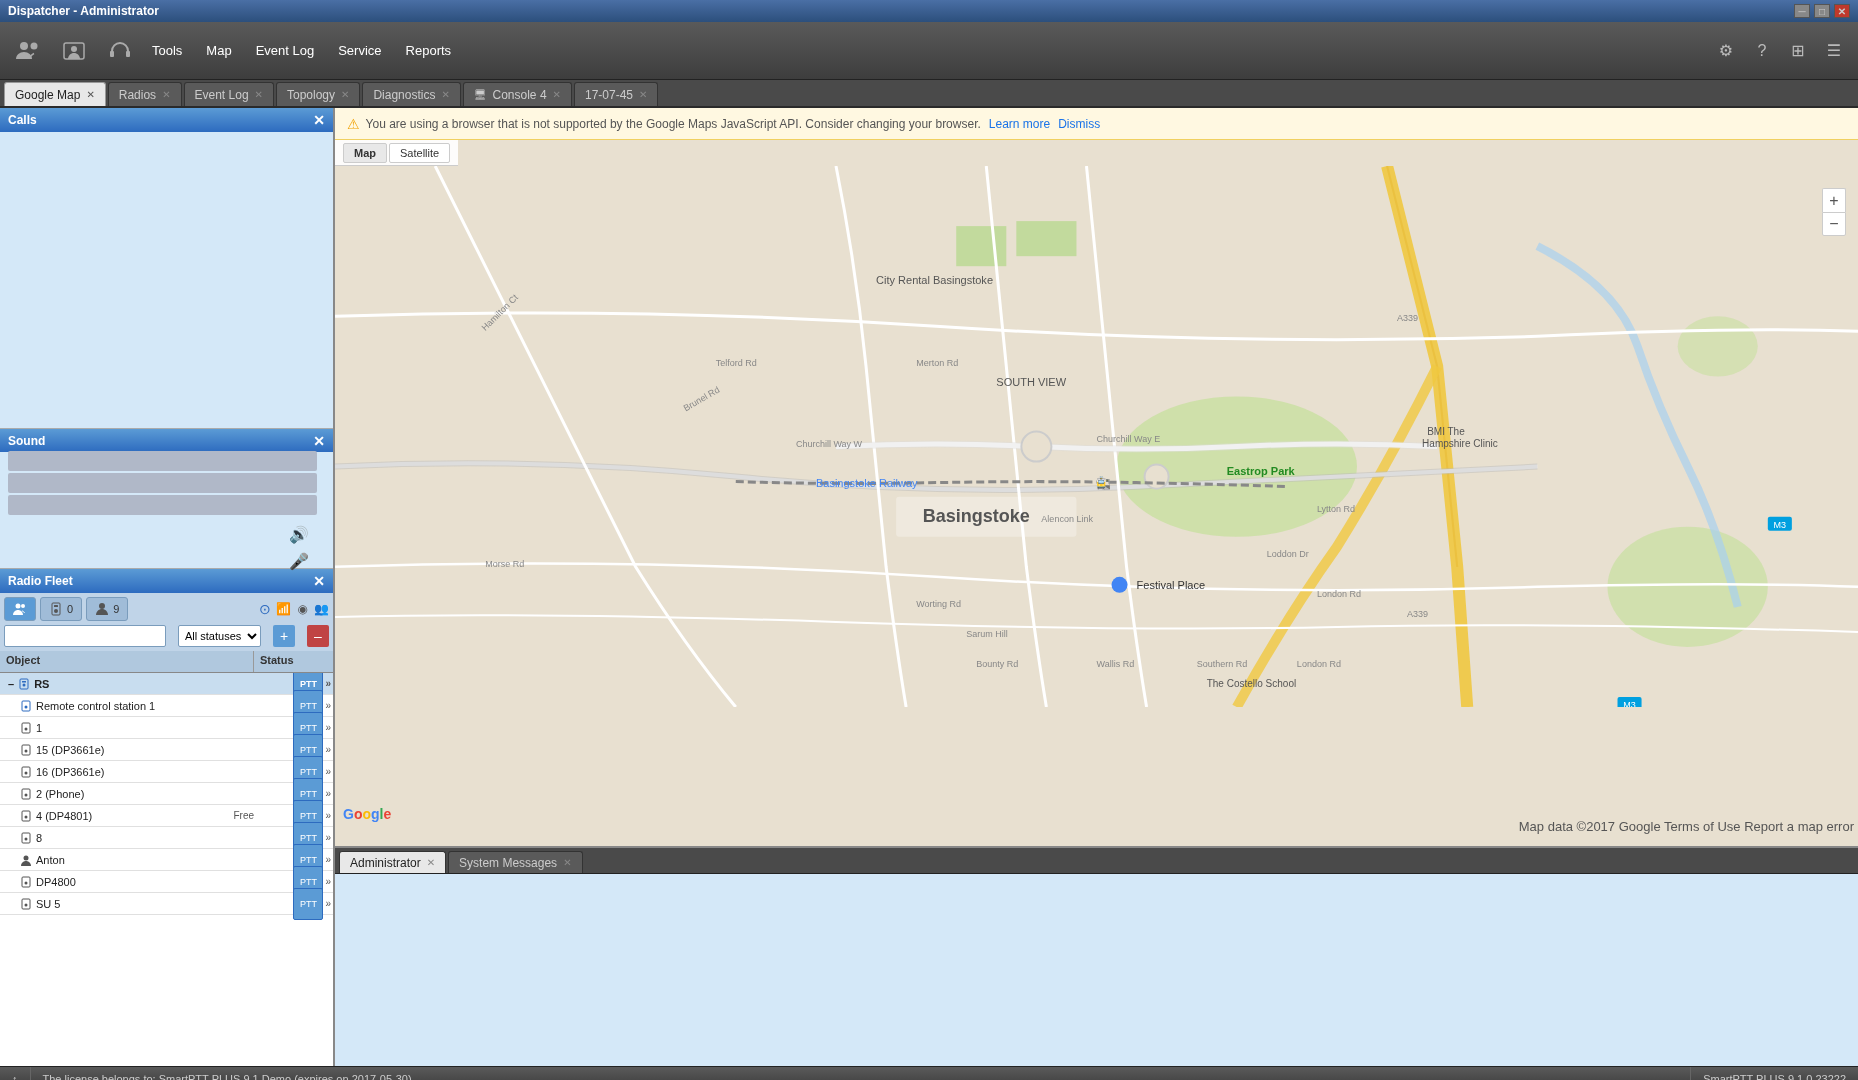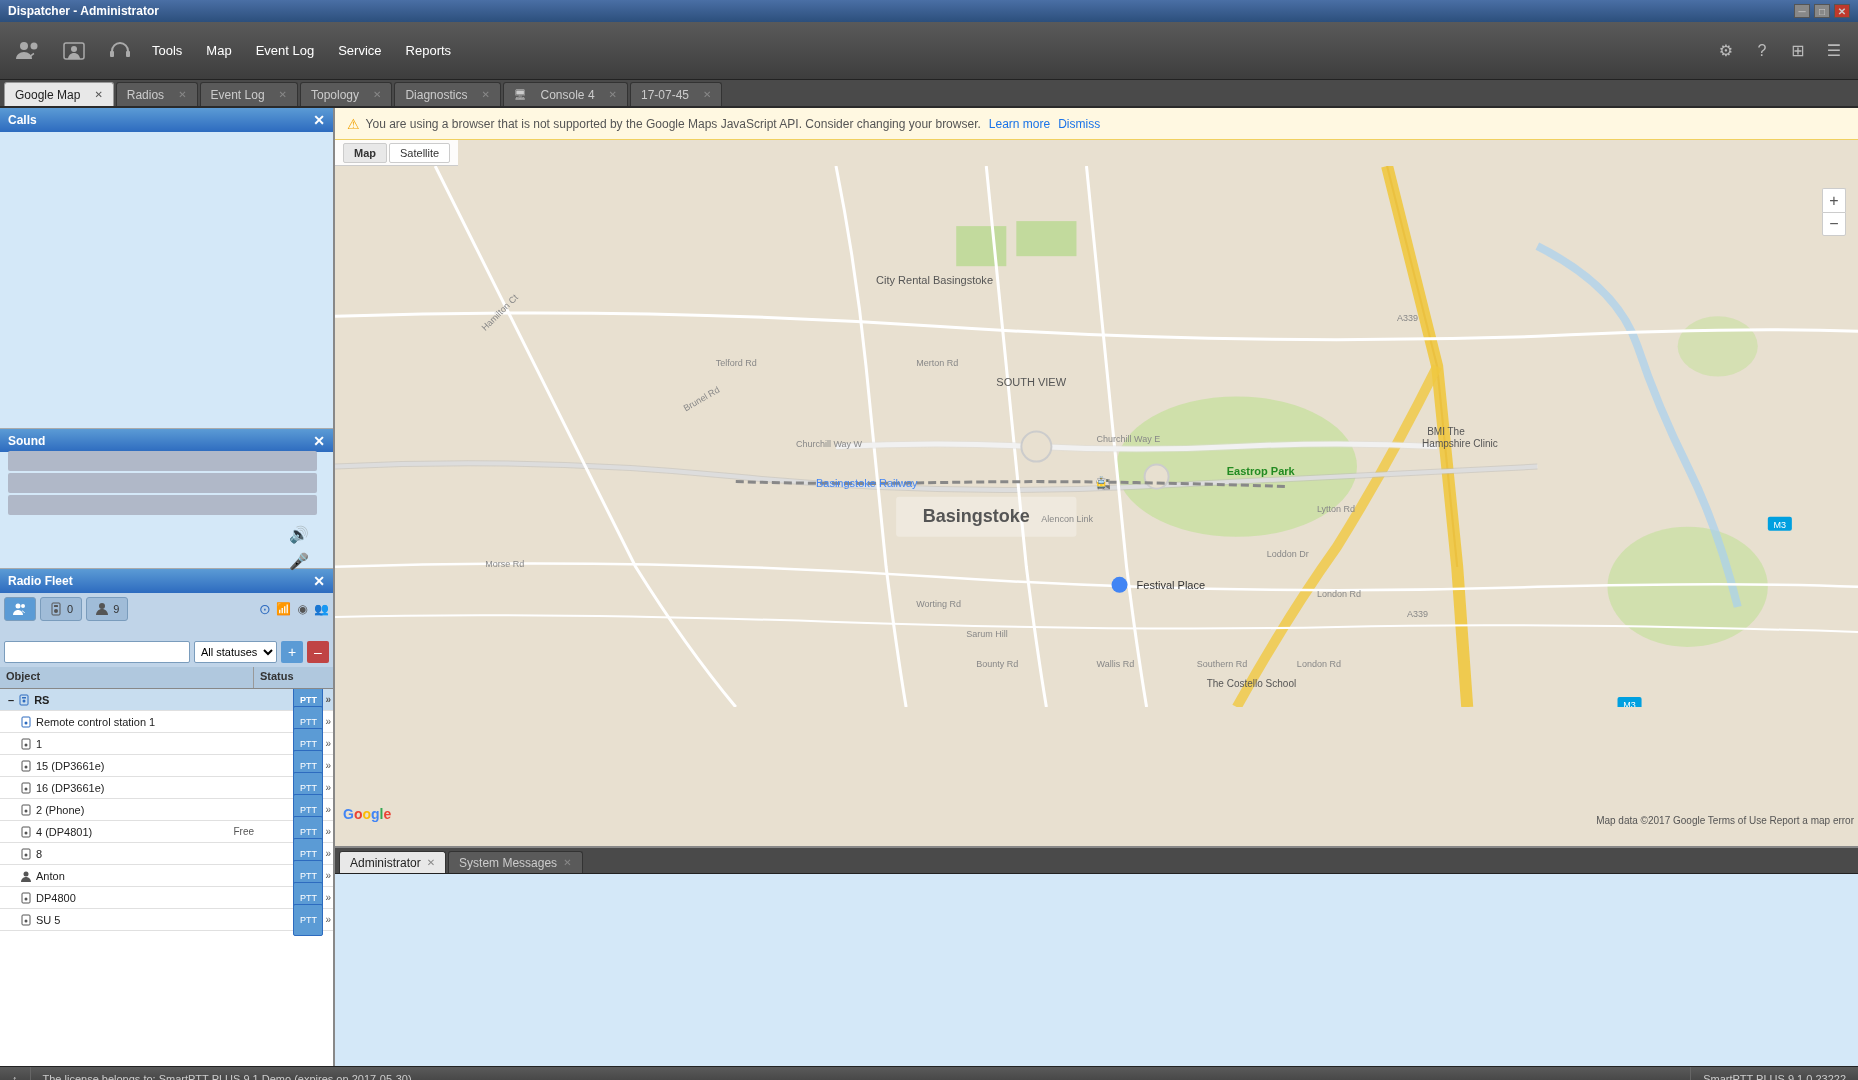--- a/index.html
+++ b/index.html
@@ -39,21 +39,21 @@
       cursor: pointer; color: #bbb; font-size: 16px; border-radius: 3px;
     }
 
     
     #tabbar {
       width: 100%; height: 28px; background: #4a4a4a;
       display: flex; align-items: flex-end; padding: 0 4px; border-bottom: 2px solid #2a2a2a;
     }
     .tab {
       height: 24px; padding: 0 10px; background: #5a5a5a; border: 1px solid #333;
-      border-bottom: none; display: flex; align-items: center; gap: 14px;
+      border-bottom: none; display: flex; align-items: center; gap: 6px;
       cursor: pointer; color: #ccc; font-size: 12px; border-radius: 3px 3px 0 0; margin-right: 2px;
     }
     .tab.active { background: #e8e8e8; color: #222; border-color: #999; }
     .tab-close { font-size: 10px; color: #888; cursor: pointer; }
     .tab.active .tab-close { color: #555; }
 
     
     #main-layout {
       display: flex; width: 100%; height: calc(1080px - 22px - 48px - 28px - 24px);
     }
@@ -96,21 +96,21 @@
     #fleet-toolbar {
       background: #c0d4e8; padding: 4px; display: flex; flex-direction: column; gap: 4px;
     }
     #fleet-toolbar-row1 { display: flex; align-items: center; gap: 4px; }
     .fleet-count-btn {
       height: 24px; padding: 0 8px; background: #a0bcd8; border: 1px solid #7a9cbc;
       border-radius: 3px; cursor: pointer; display: flex; align-items: center; gap: 4px; font-size: 11px; color: #333;
     }
     .fleet-count-btn.active { background: #5b9bd5; color: white; }
     .fleet-radio-btns { display: flex; gap: 6px; align-items: center; margin-left: auto; }
-    #fleet-toolbar-row2 { display: flex; align-items: flex-start; gap: 4px; margin-top: 16px; }
+    #fleet-toolbar-row2 { display: flex; align-items: flex-start; gap: 12px; }
     #fleet-search {
       flex: 1; height: 22px; border: 1px solid #7a9cbc; border-radius: 2px;
       background: white; padding: 0 4px; font-size: 11px;
     }
     #fleet-status-select {
       height: 22px; border: 1px solid #7a9cbc; background: white; font-size: 11px;
       padding: 0 2px; border-radius: 2px;
     }
     .fleet-add-btn {
       width: 22px; height: 22px; background: #5b9bd5; border: none; border-radius: 2px;
@@ -195,21 +195,21 @@
       position: absolute; bottom: 24px; left: 8px; font-size: 14px; font-weight: bold; color: #555; z-index: 10;
     }
     #google-logo span.g { color: #4285F4; }
     #google-logo span.o1 { color: #EA4335; }
     #google-logo span.o2 { color: #FBBC05; }
     #google-logo span.g2 { color: #4285F4; }
     #google-logo span.l { color: #34A853; }
     #google-logo span.e { color: #EA4335; }
 
     #map-copyright {
-      position: absolute; bottom: 20px; right: 4px; font-size: 10px; color: #555; z-index: 10;
+      position: absolute; bottom: 12px; right: 4px; font-size: 13px; color: #555; z-index: 10;
     }
 
     
     #bottom-panel {
       height: 220px; background: #c8d8e8; border-top: 2px solid #888; display: flex; flex-direction: column;
     }
     #bottom-tabbar {
       height: 26px; background: #4a4a4a; display: flex; align-items: flex-end; padding: 0 4px;
       border-bottom: 1px solid #222;
     }

